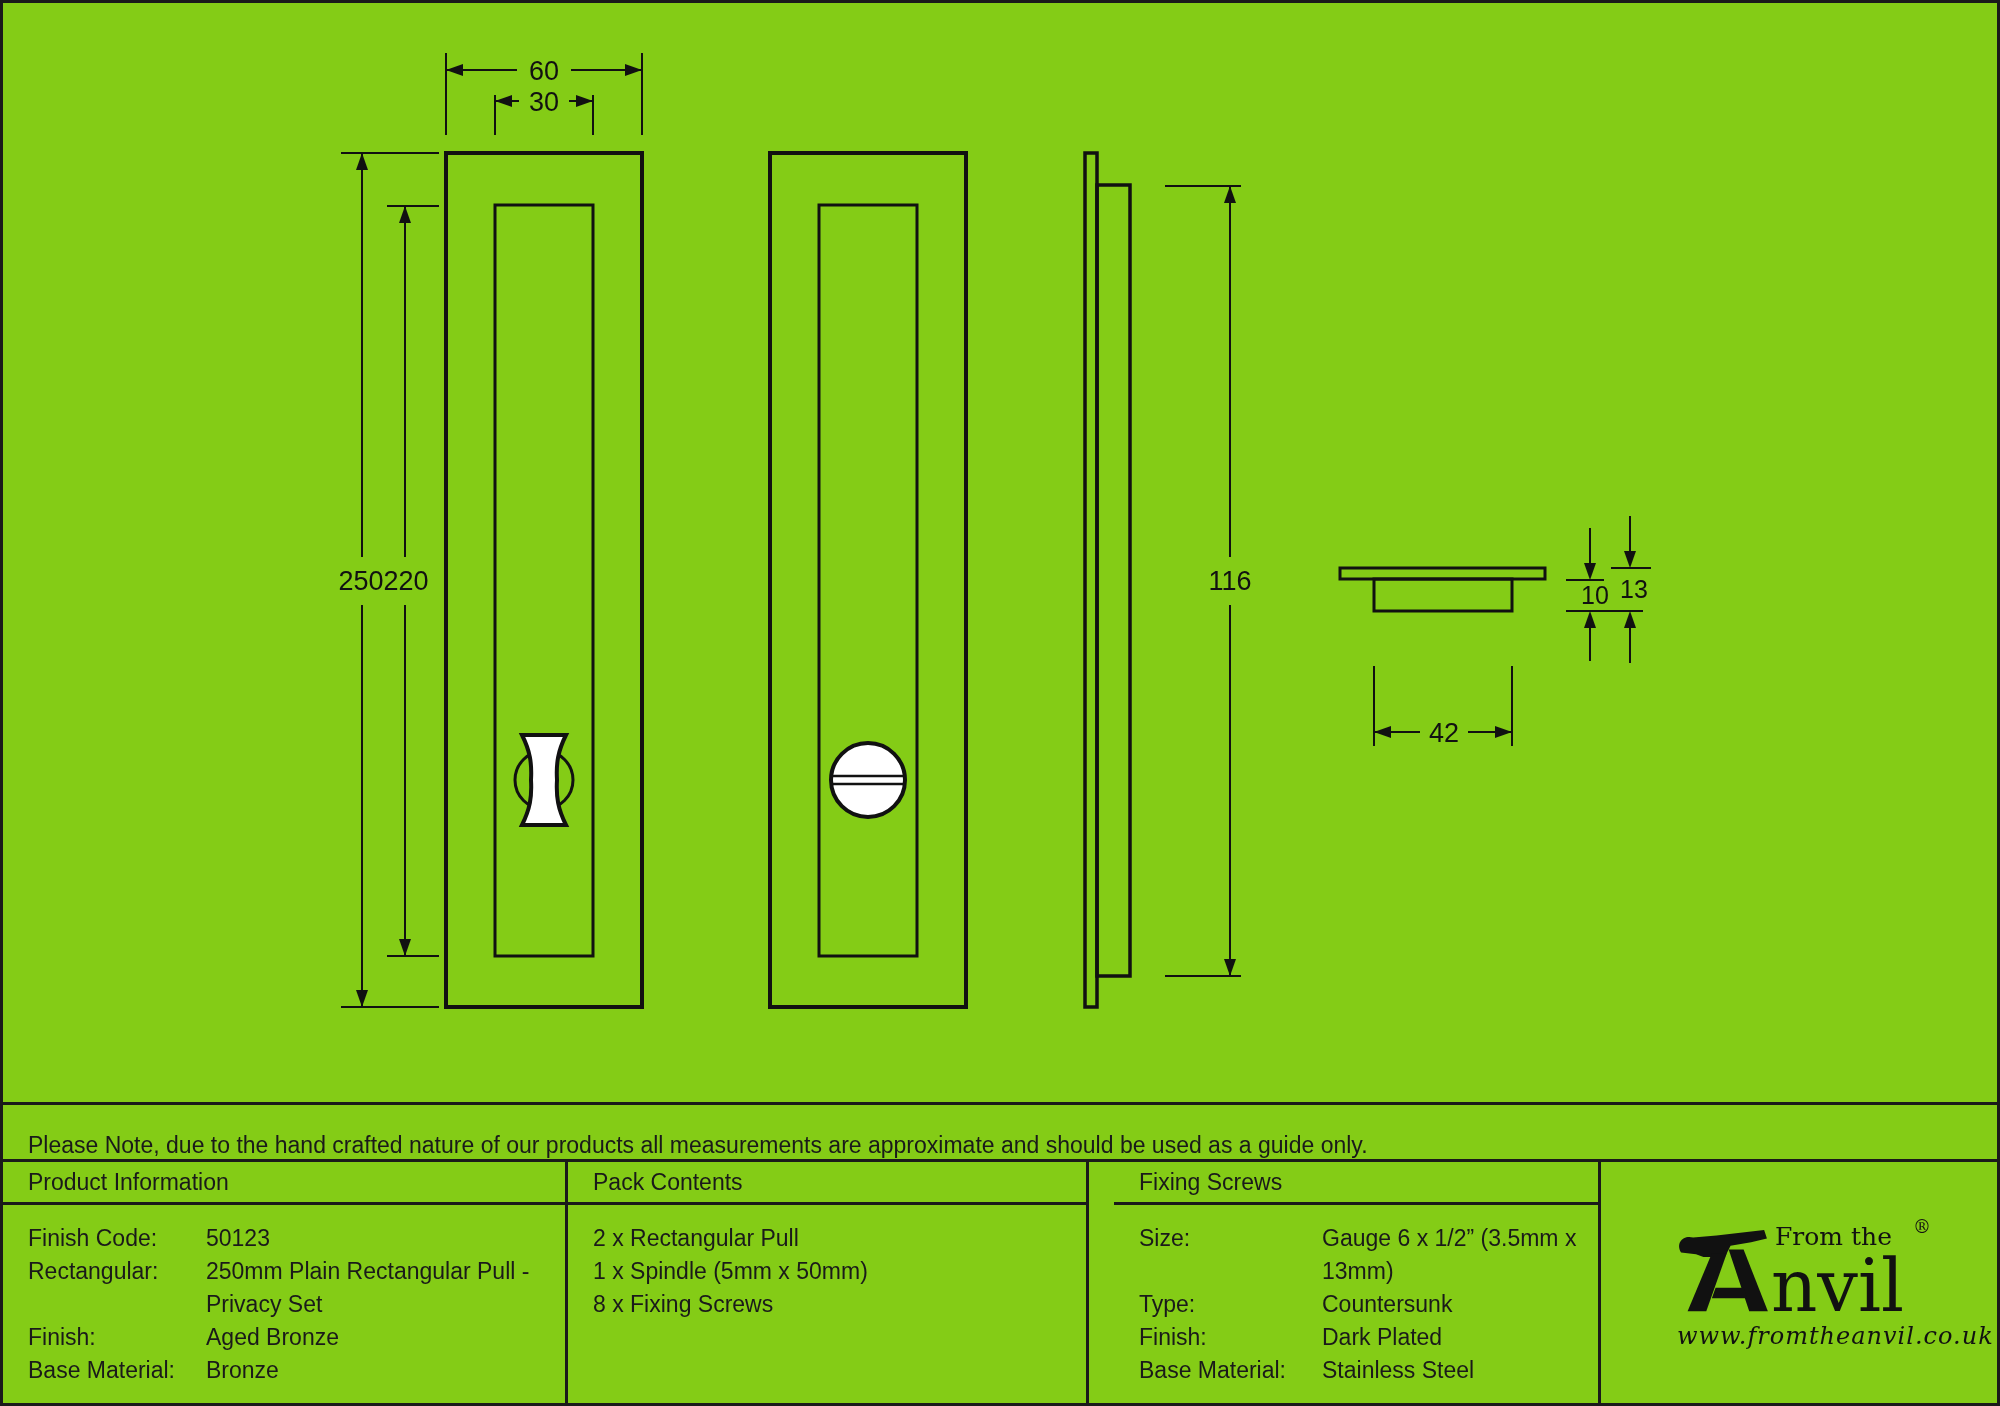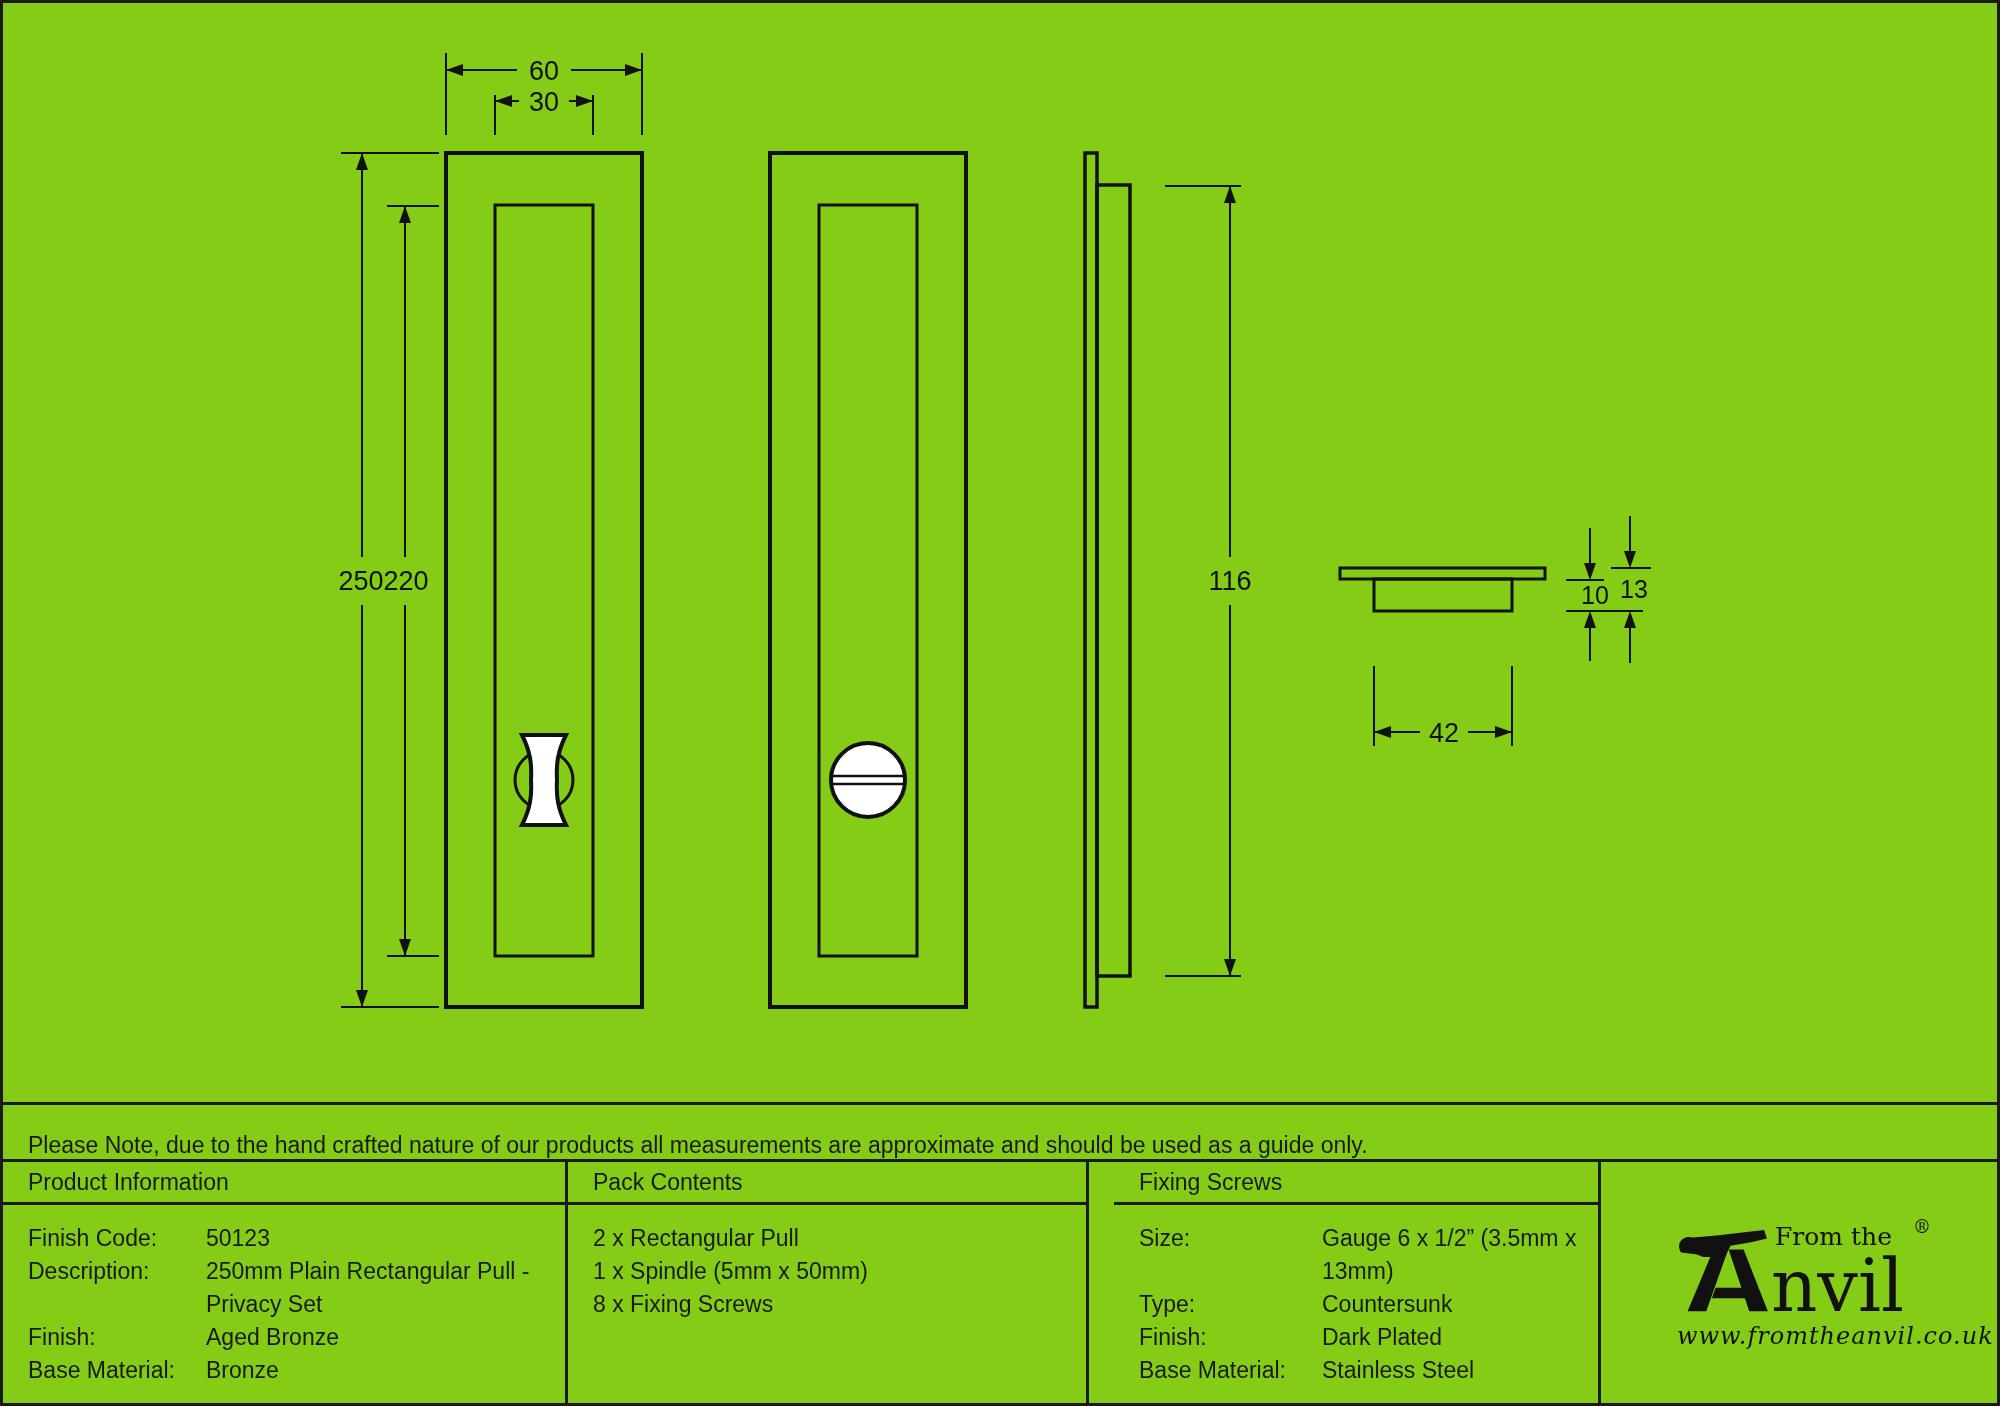--- a/index.html
+++ b/index.html
@@ -151,21 +151,21 @@
     <div class="cols">
 
       <div class="col col-product">
         <div class="cell-header">Product Information</div>
         <div class="cell-body">
           <div class="info-line">
             <span class="info-label">Finish Code:</span>
             <span>50123</span>
           </div>
           <div class="info-line">
-            <span class="info-label">Description:</span>
+            <span class="info-label">Rectangular:</span>
             <span>250mm Plain Rectangular Pull -</span>
           </div>
           <div class="info-line">
             <span class="info-label"></span>
             <span>Privacy Set</span>
           </div>
           <div class="info-line">
             <span class="info-label">Finish:</span>
             <span>Aged Bronze</span>
           </div>

